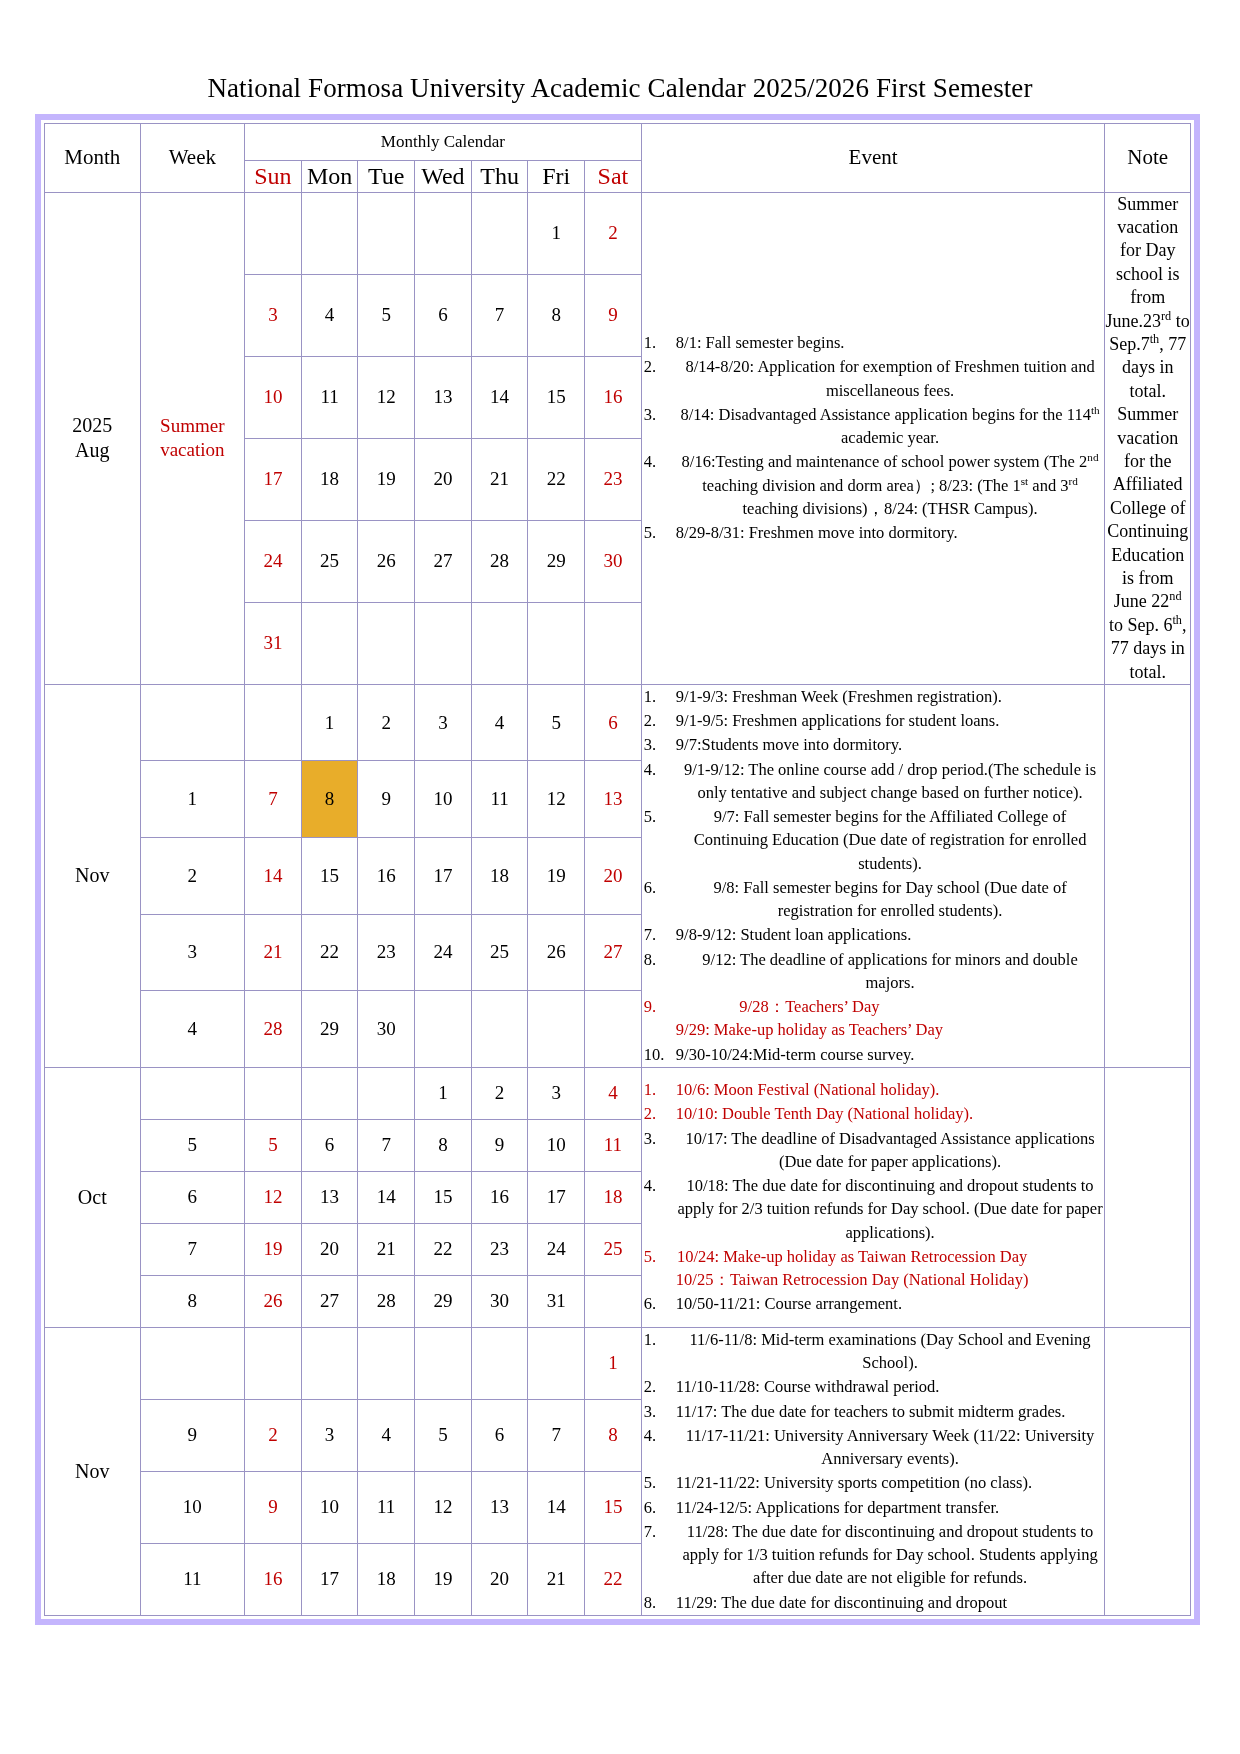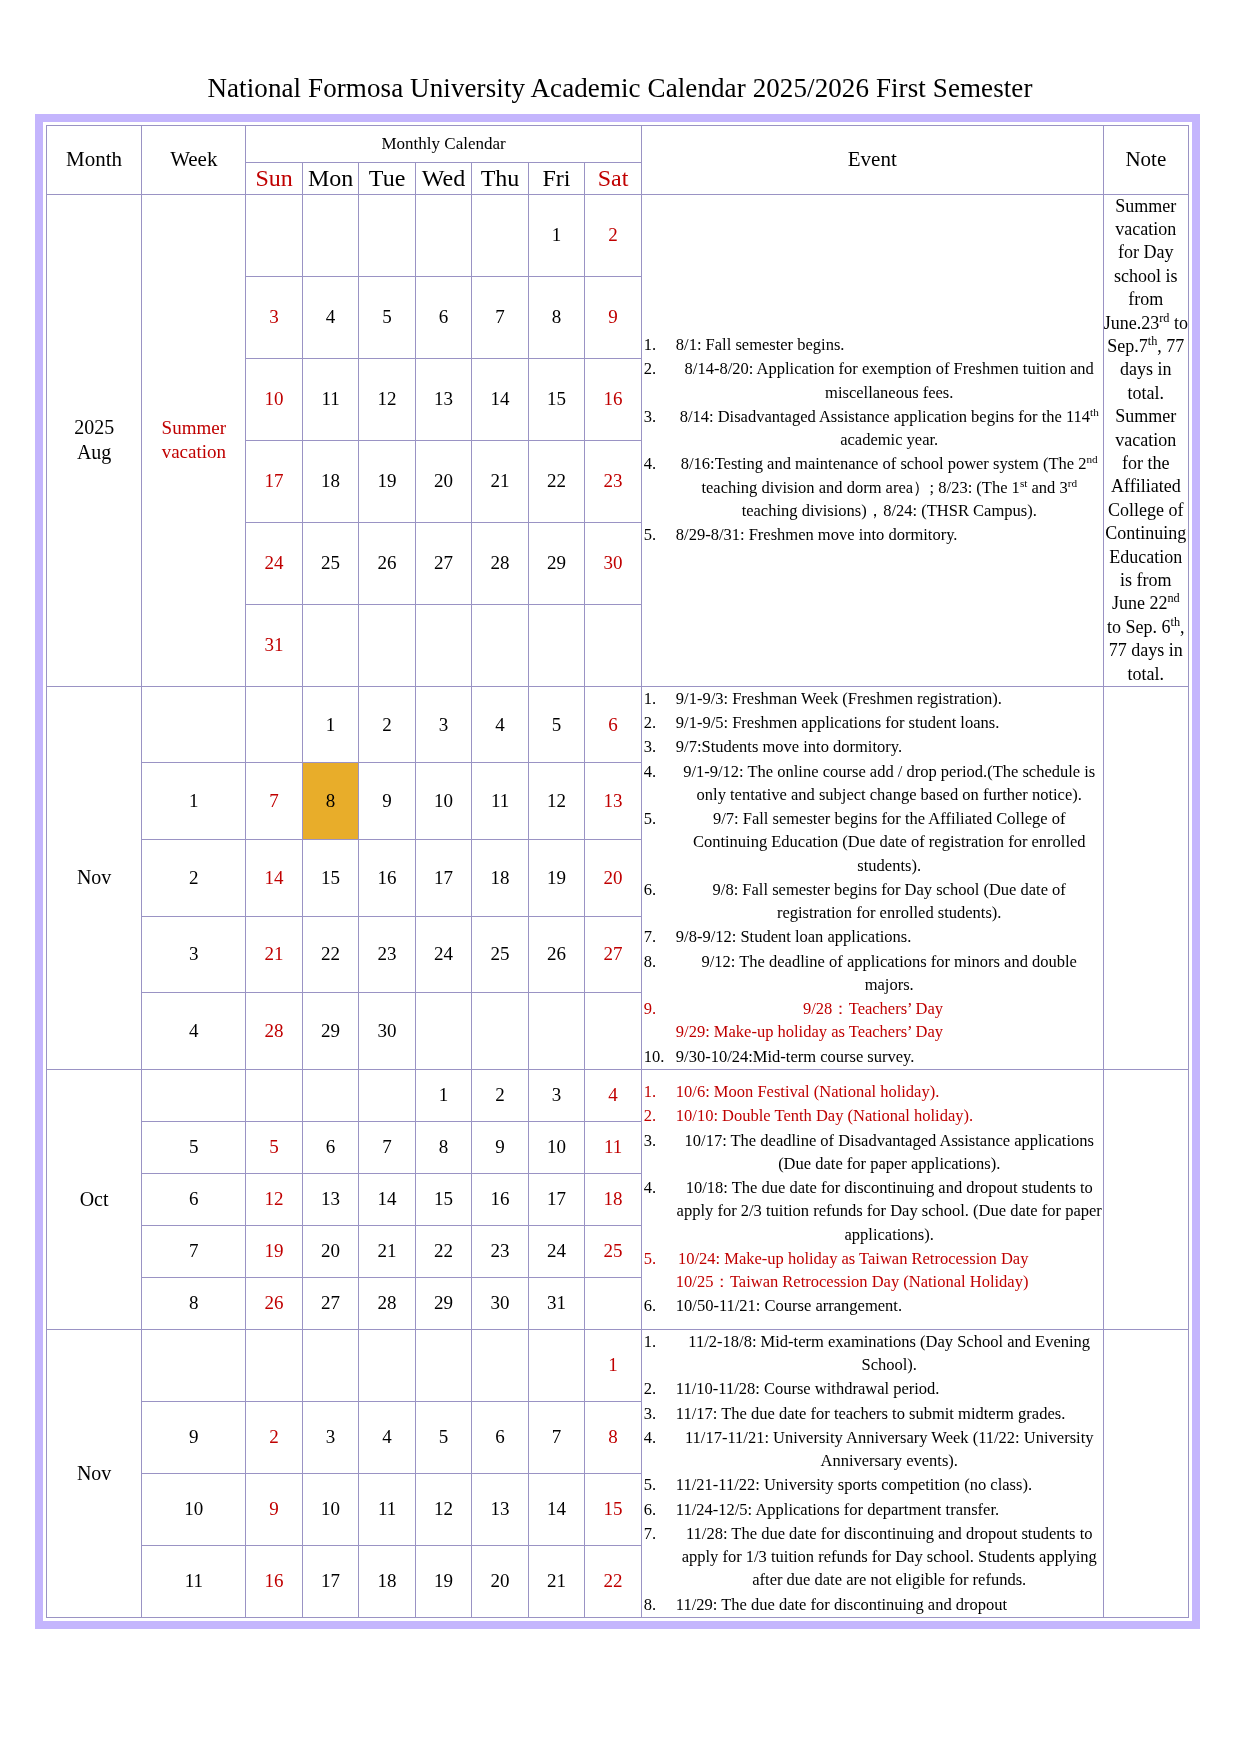--- a/index.html
+++ b/index.html
@@ -25,21 +25,21 @@
     text-align: center;
     font-size: 27px;
     font-weight: normal;
     letter-spacing: .1px;
     padding-top: 74px;
     padding-bottom: 10px;
     line-height: 1.1;
   }
   .outer-frame {
     margin: 0 40px 0 35px;
-    border: 8px solid #c4b5fd;
+    border: 6px solid #c4b5fd;
     padding: 3px;
     box-sizing: border-box;
   }
   table.cal {
     border-collapse: collapse;
     table-layout: fixed;
     width: 100%;
     font-size: 17.5px;
   }
   table.cal td, table.cal th {
@@ -58,21 +58,21 @@
 
   .hdr {
     font-size: 21px;
     height: 36px;
   }
   .hdr-big { font-size: 17px; margin-top: 33px; }
   .dow {
     font-size: 24px;
     height: 31px;
   }
-  .red { color: #c00000; text-align: right; }
+  .red { color: #c00000; }
 
   td.daycell {
     height: 51px;
     font-size: 19px;
   }
   td.daycell.today {
     background: #e8ad2a;
   }
   td.monthcell {
     font-size: 20px;
@@ -422,21 +422,21 @@
             <td class="daycell"></td>
             <td class="daycell"></td>
             <td class="daycell"></td>
             <td class="daycell"></td>
             <td class="daycell"></td>
             <td class="daycell red">1</td>
             <td class="eventcell" rowspan="4">
               <ol class="events">
                 <li>
                   <span class="num">1.</span>
-                  <span>11/2-18/8: Mid-term examinations (Day School and Evening School).</span>
+                  <span>11/6-11/8: Mid-term examinations (Day School and Evening School).</span>
                 </li>
                 <li>
                   <span class="num">2.</span>
                   <span>11/10-11/28: Course withdrawal period.</span>
                 </li>
                 <li>
                   <span class="num">3.</span>
                   <span>11/17: The due date for teachers to submit midterm grades.</span>
                 </li>
                 <li>

